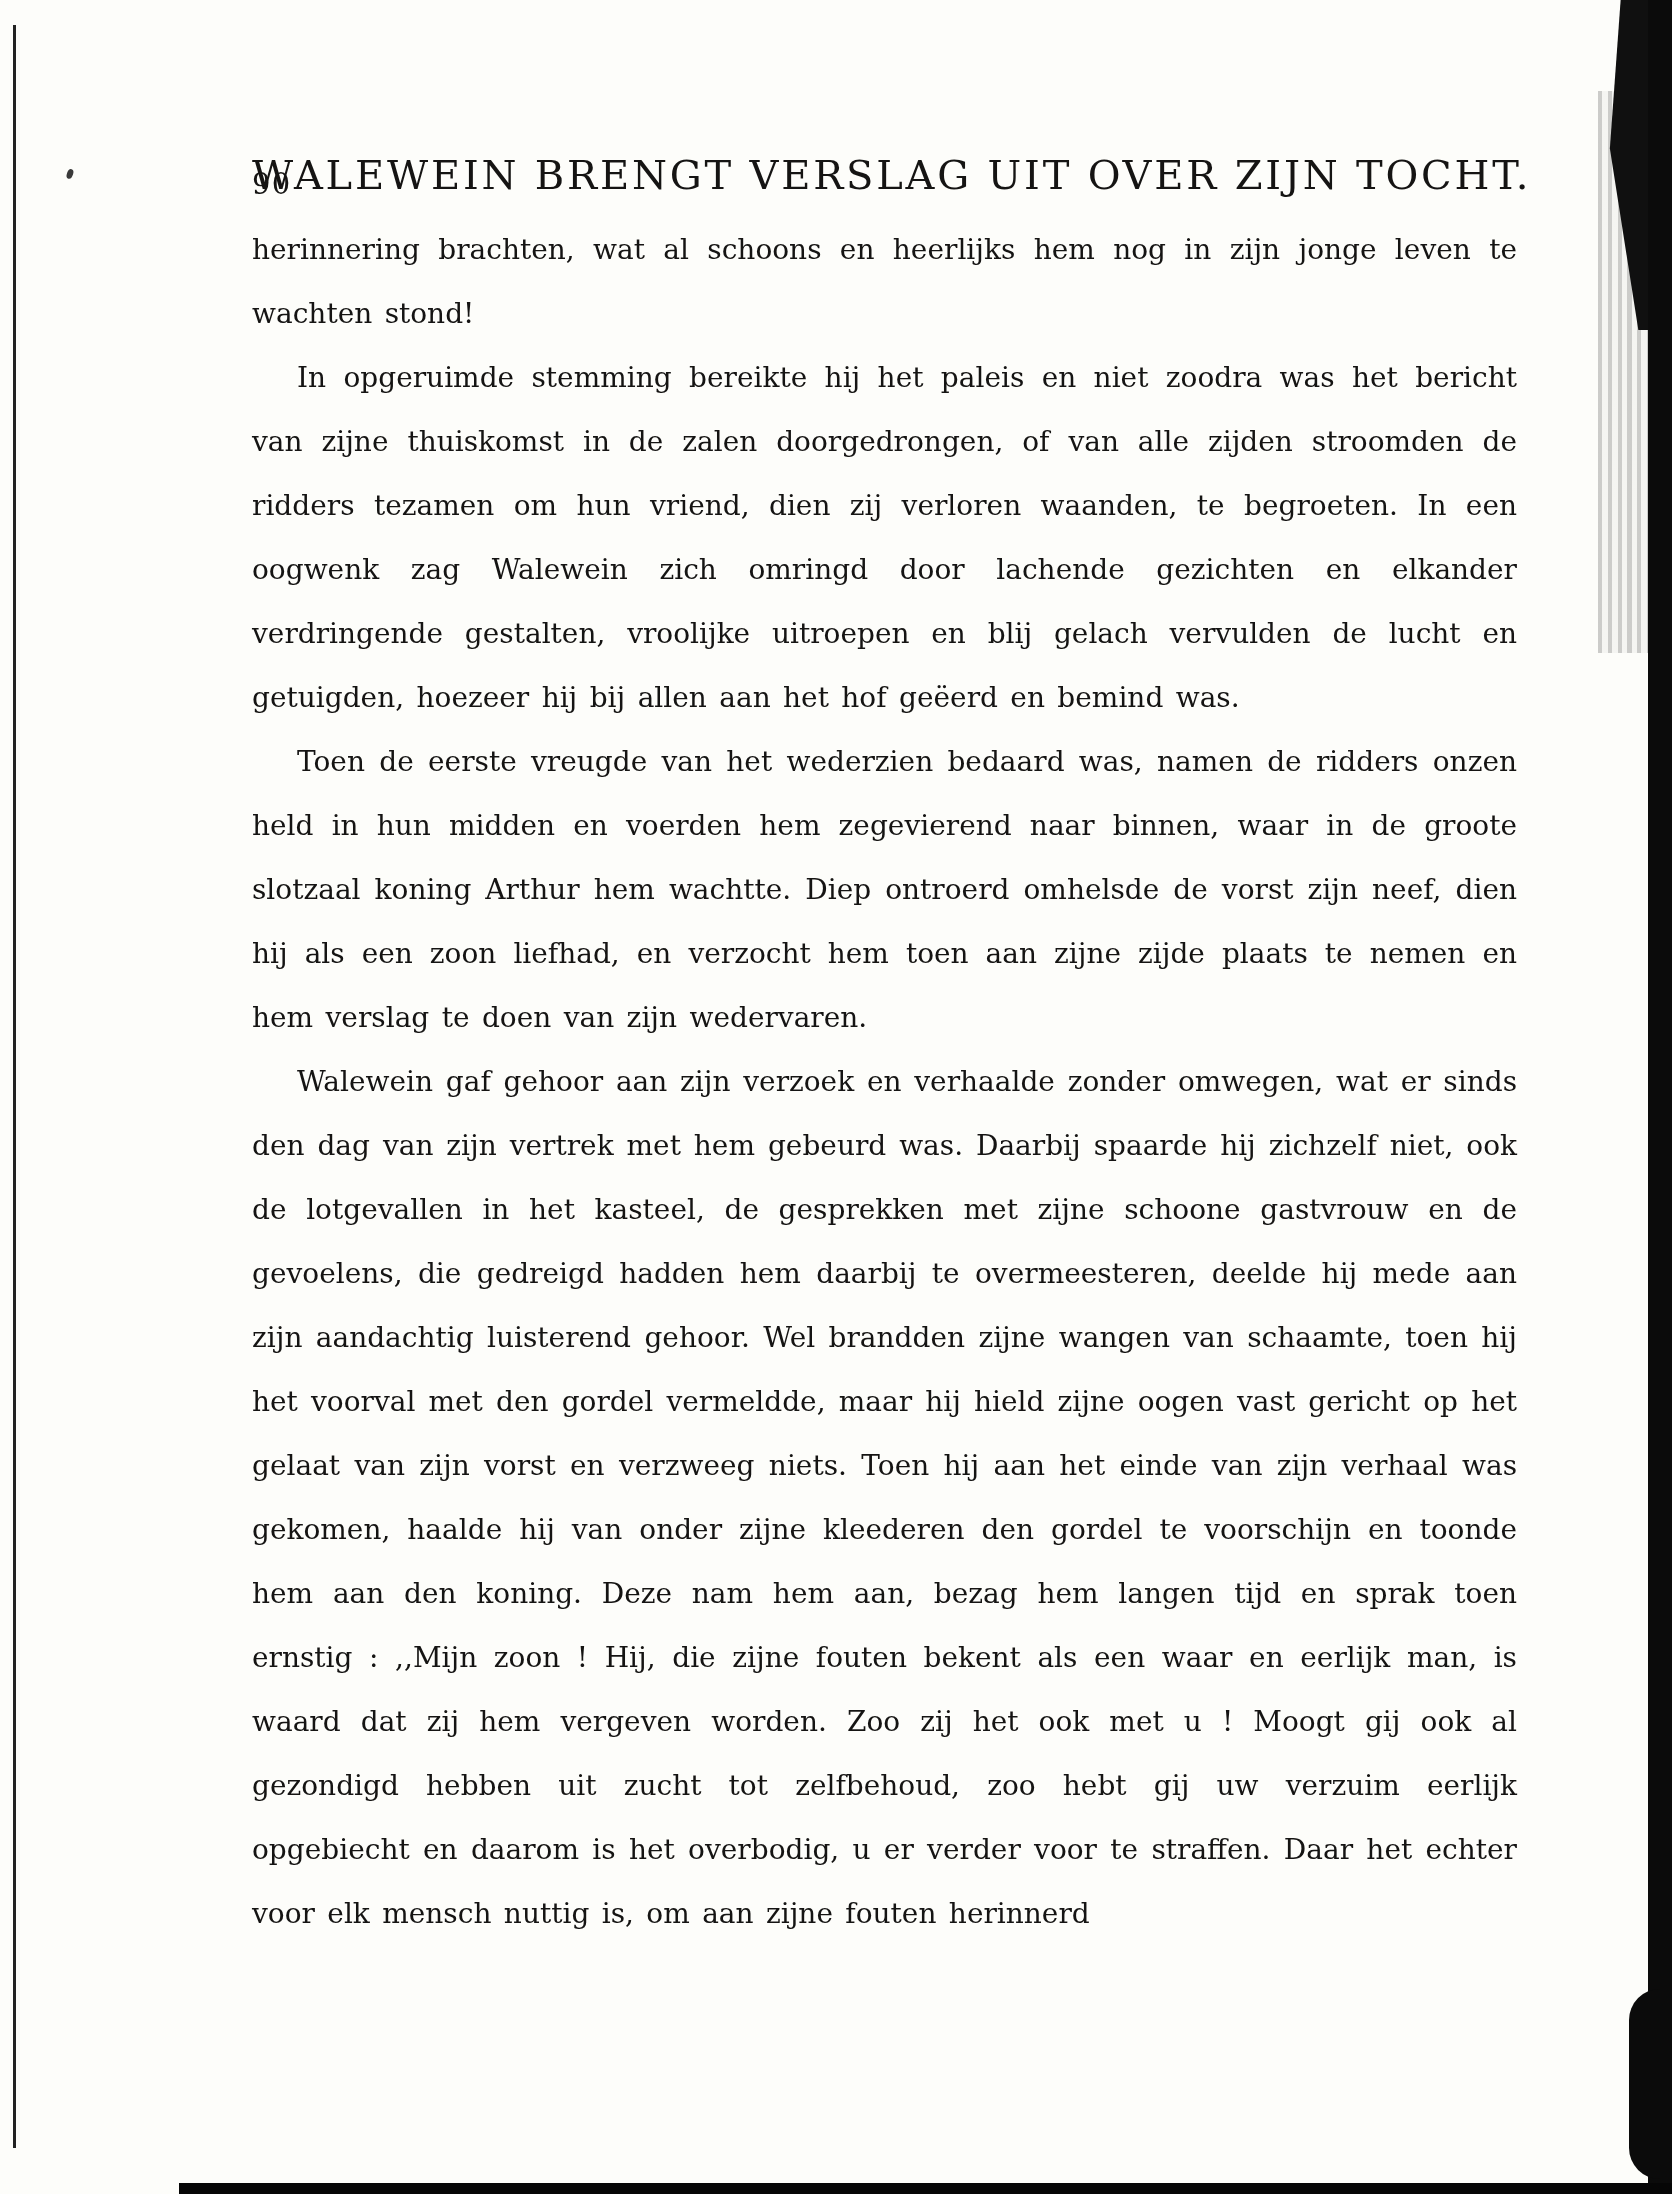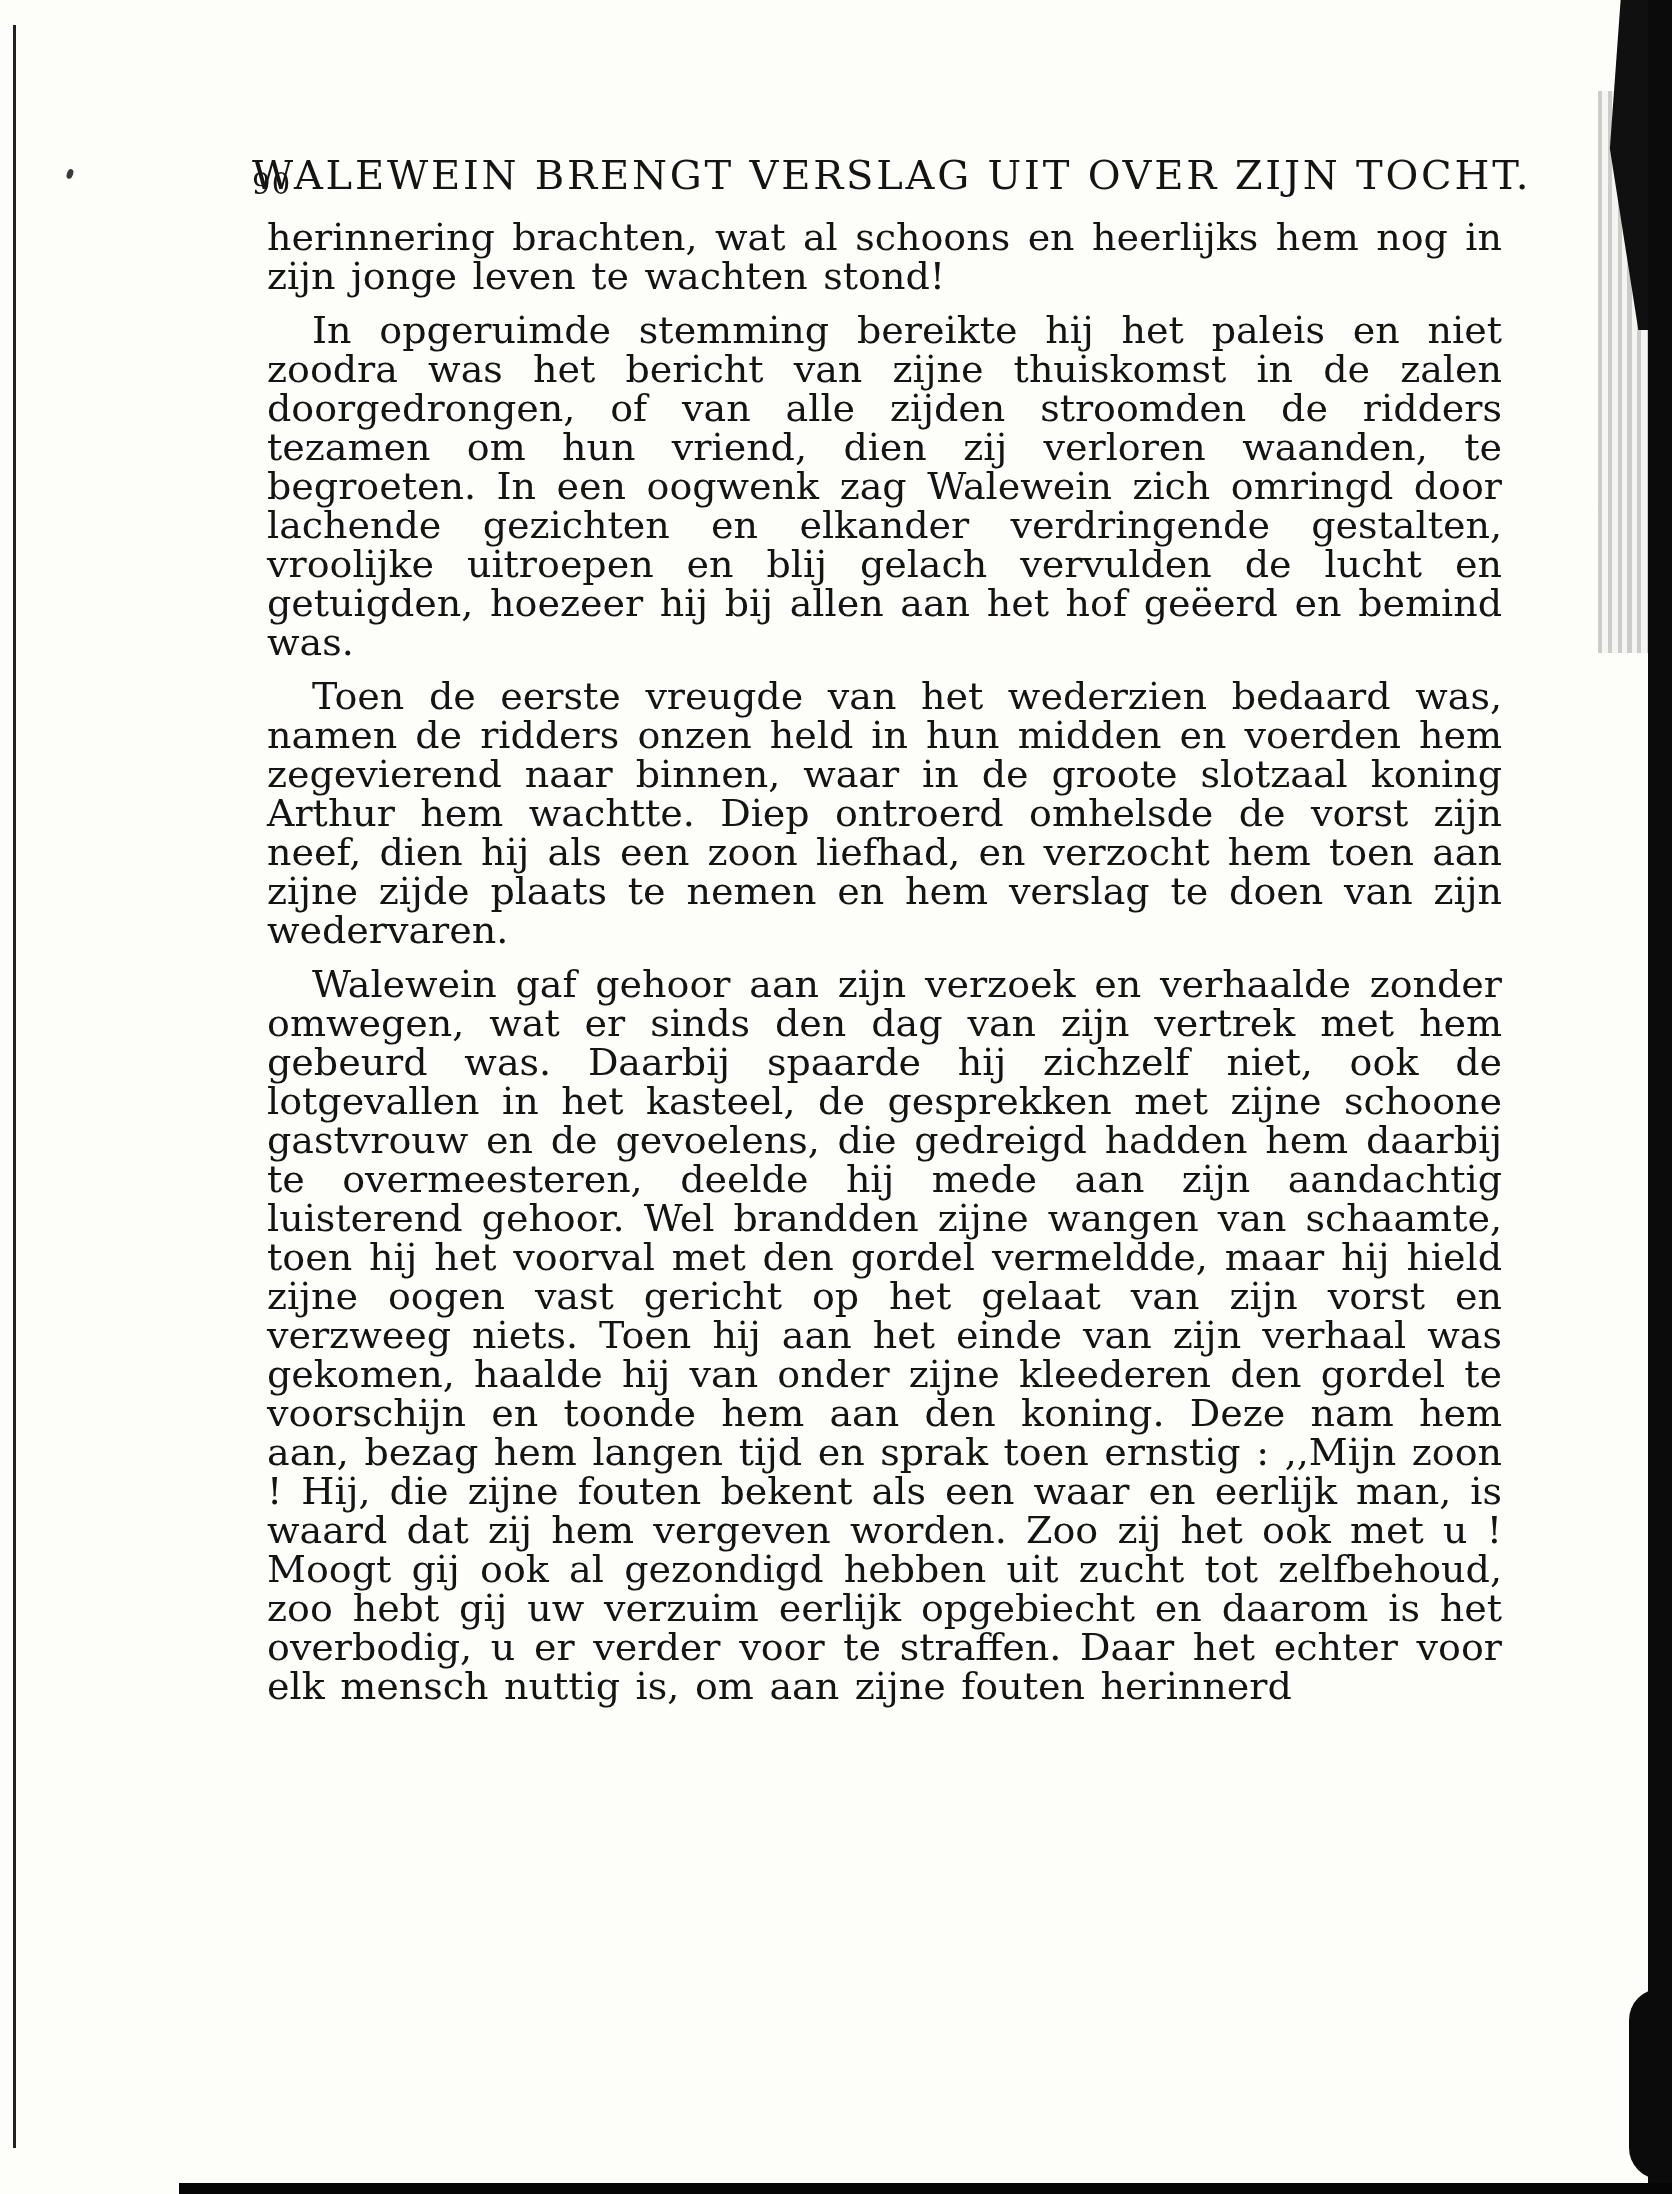--- a/index.html
+++ b/index.html
@@ -38,23 +38,23 @@
     left: 0;
     right: 0;
     bottom: 2.8px;
     text-align: center;
     font-size: 40px;
     letter-spacing: 2.8px;
     white-space: nowrap;
   }
 
   .body-text p {
-    margin: 15px;
-    font-size: 38px;
-    line-height: 39px;
+    margin: 0;
+    font-size: 28px;
+    line-height: 64px;
     text-align: justify;
     word-spacing: 3.5px;
   }
   .body-text p.indent { text-indent: 45px; }
 
   
   .scan-left-line {
     position: absolute;
     left: 12.7px; top: 25px;
     width: 3.5px; height: 2123px;

